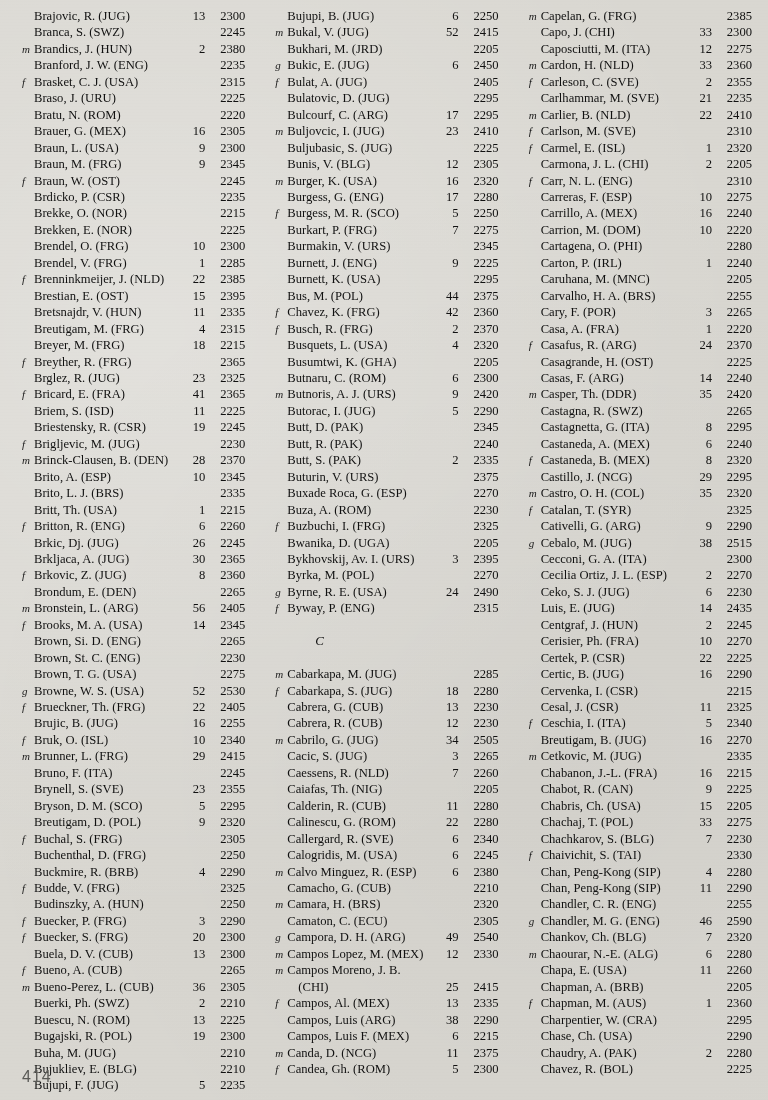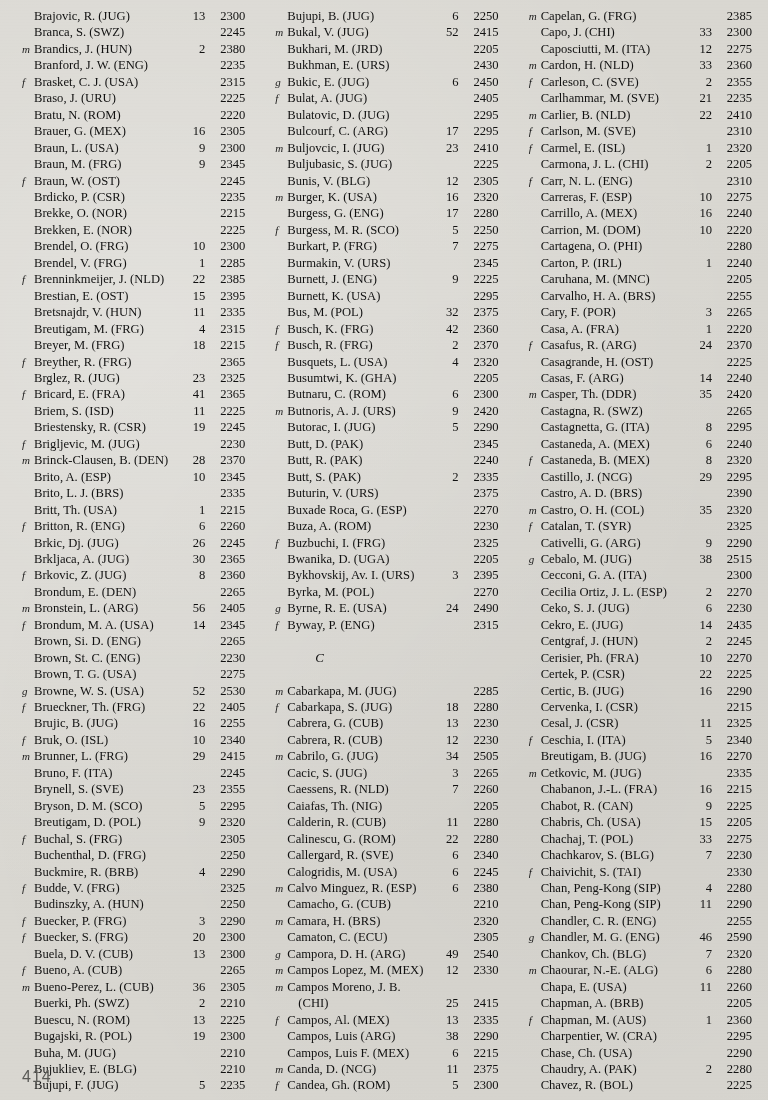--- a/index.html
+++ b/index.html
@@ -320,21 +320,21 @@
           <span class="rtg">2265</span>
         </div>
         <div class="entry">
           <span class="pre">m</span>
           <span class="nm">Bronstein, L. (ARG)</span>
           <span class="num">56</span>
           <span class="rtg">2405</span>
         </div>
         <div class="entry">
           <span class="pre">f</span>
-          <span class="nm">Brondum, M. A. (USA)</span>
+          <span class="nm">Brooks, M. A. (USA)</span>
           <span class="num">14</span>
           <span class="rtg">2345</span>
         </div>
         <div class="entry">
           <span class="pre"></span>
           <span class="nm">Brown, Si. D. (ENG)</span>
           <span class="num"></span>
           <span class="rtg">2265</span>
         </div>
         <div class="entry">
@@ -513,26 +513,20 @@
           <span class="num">52</span>
           <span class="rtg">2415</span>
         </div>
         <div class="entry">
           <span class="pre"></span>
           <span class="nm">Bukhari, M. (JRD)</span>
           <span class="num"></span>
           <span class="rtg">2205</span>
         </div>
         <div class="entry">
-          <span class="pre"></span>
-          <span class="nm">Bukhman, E. (URS)</span>
-          <span class="num"></span>
-          <span class="rtg">2430</span>
-        </div>
-        <div class="entry">
           <span class="pre">g</span>
           <span class="nm">Bukic, E. (JUG)</span>
           <span class="num">6</span>
           <span class="rtg">2450</span>
         </div>
         <div class="entry">
           <span class="pre">f</span>
           <span class="nm">Bulat, A. (JUG)</span>
           <span class="num"></span>
           <span class="rtg">2405</span>
@@ -605,26 +599,26 @@
         </div>
         <div class="entry">
           <span class="pre"></span>
           <span class="nm">Burnett, K. (USA)</span>
           <span class="num"></span>
           <span class="rtg">2295</span>
         </div>
         <div class="entry">
           <span class="pre"></span>
           <span class="nm">Bus, M. (POL)</span>
-          <span class="num">32</span>
+          <span class="num">44</span>
           <span class="rtg">2375</span>
         </div>
         <div class="entry">
           <span class="pre">f</span>
-          <span class="nm">Busch, K. (FRG)</span>
+          <span class="nm">Chavez, K. (FRG)</span>
           <span class="num">42</span>
           <span class="rtg">2360</span>
         </div>
         <div class="entry">
           <span class="pre">f</span>
           <span class="nm">Busch, R. (FRG)</span>
           <span class="num">2</span>
           <span class="rtg">2370</span>
         </div>
         <div class="entry">
@@ -1052,26 +1046,20 @@
           <span class="num">8</span>
           <span class="rtg">2320</span>
         </div>
         <div class="entry">
           <span class="pre"></span>
           <span class="nm">Castillo, J. (NCG)</span>
           <span class="num">29</span>
           <span class="rtg">2295</span>
         </div>
         <div class="entry">
-          <span class="pre"></span>
-          <span class="nm">Castro, A. D. (BRS)</span>
-          <span class="num"></span>
-          <span class="rtg">2390</span>
-        </div>
-        <div class="entry">
           <span class="pre">m</span>
           <span class="nm">Castro, O. H. (COL)</span>
           <span class="num">35</span>
           <span class="rtg">2320</span>
         </div>
         <div class="entry">
           <span class="pre">f</span>
           <span class="nm">Catalan, T. (SYR)</span>
           <span class="num"></span>
           <span class="rtg">2325</span>
@@ -1101,21 +1089,21 @@
           <span class="rtg">2270</span>
         </div>
         <div class="entry">
           <span class="pre"></span>
           <span class="nm">Ceko, S. J. (JUG)</span>
           <span class="num">6</span>
           <span class="rtg">2230</span>
         </div>
         <div class="entry">
           <span class="pre"></span>
-          <span class="nm">Cekro, E. (JUG)</span>
+          <span class="nm">Luis, E. (JUG)</span>
           <span class="num">14</span>
           <span class="rtg">2435</span>
         </div>
         <div class="entry">
           <span class="pre"></span>
           <span class="nm">Centgraf, J. (HUN)</span>
           <span class="num">2</span>
           <span class="rtg">2245</span>
         </div>
         <div class="entry">

